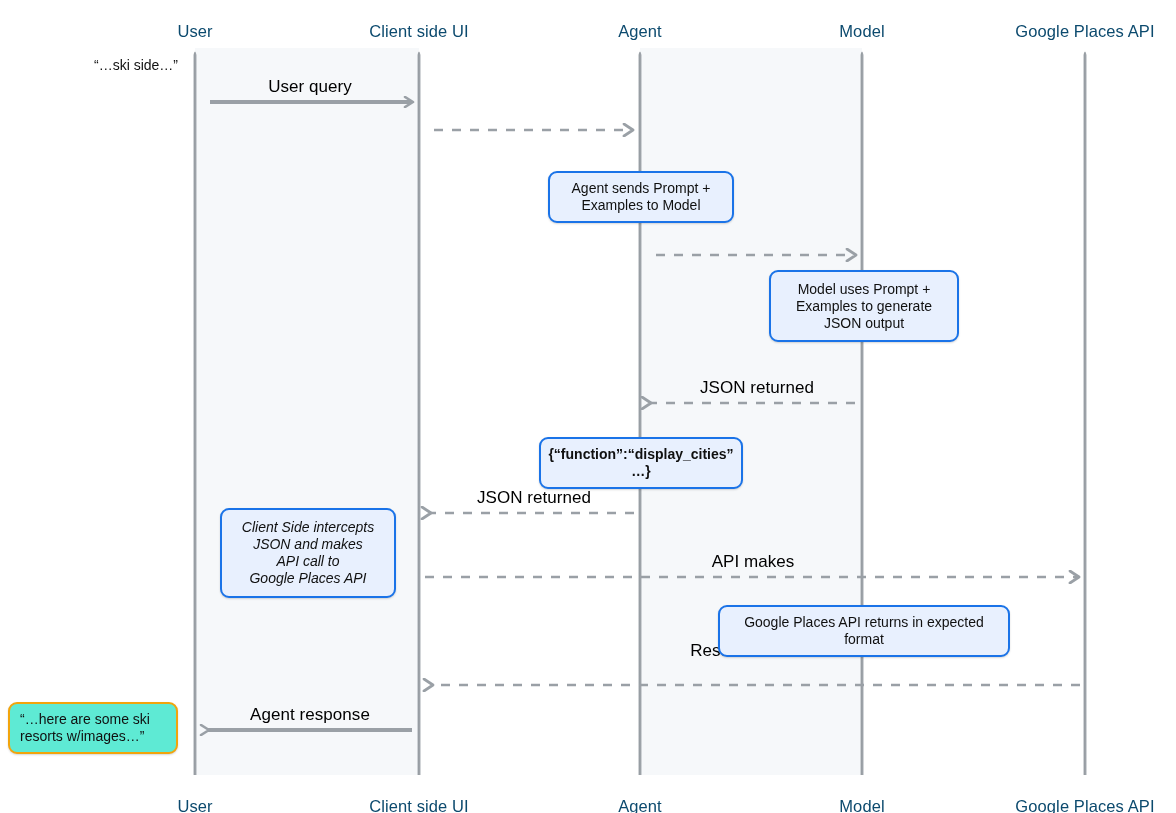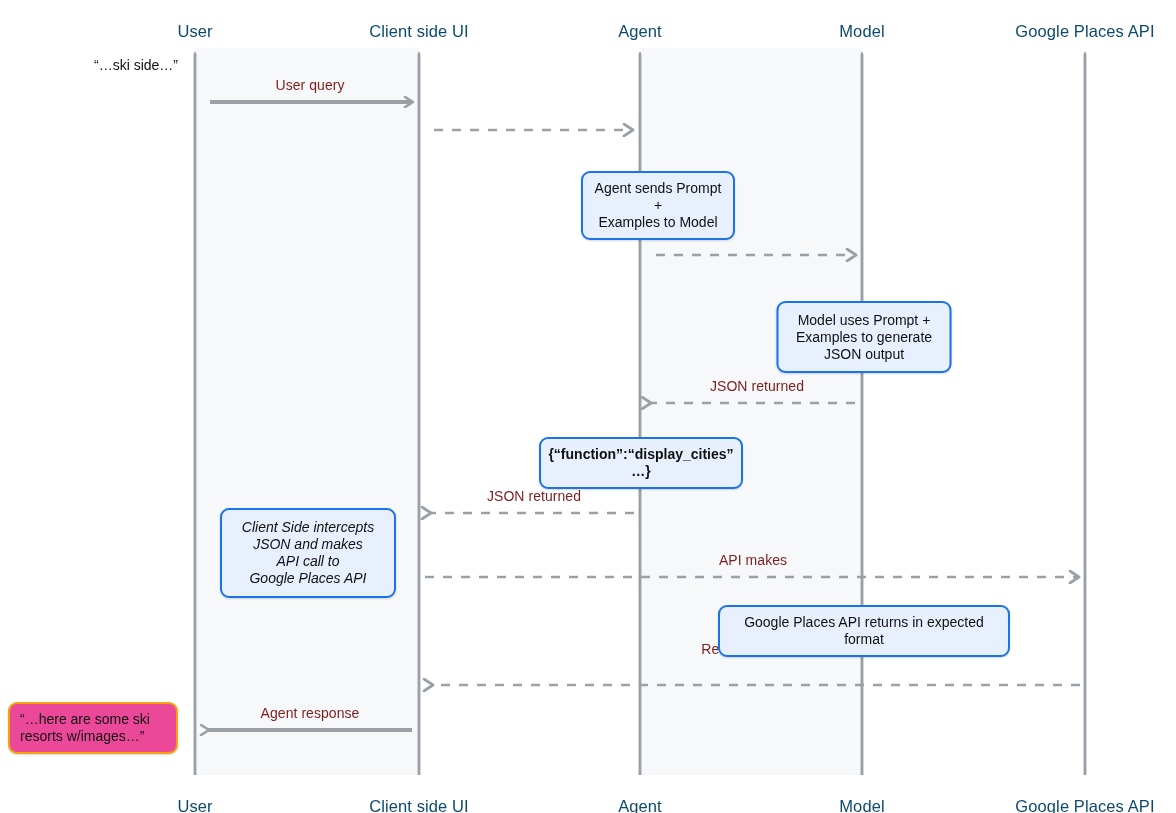--- a/index.html
+++ b/index.html
@@ -24,22 +24,22 @@
     position:absolute;
     font-size:16.5px;
     color:#0c4a6e;
     font-weight:400;
     white-space:nowrap;
     transform:translateX(-50%);
     letter-spacing:0.1px;
   }
   .msg-label{
     position:absolute;
-    font-size:14px;
-    color:#7f1d1d;
+    font-size:17px;
+    color:#000000;
     white-space:nowrap;
     transform:translateX(-50%);
     letter-spacing:0.05px;
   }
   .note{
     position:absolute;
     box-sizing:border-box;
     border-radius:9px;
     text-align:center;
     font-size:14px;
@@ -48,21 +48,21 @@
     padding:7px 10px;
     transform:translateX(-50%);
     white-space:pre-line;
   }
   .note.blue{
     background:#e8f0fe;
     border:2px solid #1a73e8;
     box-shadow:0 1px 2px rgba(0,0,0,0.16);
   }
   .note.yellow{
-    background:#ec4899;
+    background:#5eead4;
     border:2px solid #f2a40c;
     box-shadow:0 1px 2px rgba(0,0,0,0.16);
     text-align:left;
   }
   .plain-quote{
     position:absolute;
     font-size:14px;
     color:#111111;
     white-space:nowrap;
     transform:translateX(-50%);
@@ -133,23 +133,23 @@
     </div>
   <div id="message-labels">
       <div class="msg-label" style="left: 310px; top: 77px;">User query</div>
       <div class="msg-label" style="left: 757px; top: 378px;">JSON returned</div>
       <div class="msg-label" style="left: 534px; top: 488px;">JSON returned</div>
       <div class="msg-label" style="left: 753px; top: 552px;">API makes</div>
       <div class="msg-label" style="left: 753px; top: 641px;">Results returned</div>
       <div class="msg-label" style="left: 310px; top: 705px;">Agent response</div>
     </div>
   <div id="notes-layer">
-      <div class="note blue" style="left: 641px; top: 171px; width: 154px; min-height: 50px; display: flex; align-items: center; justify-content: center; margin-left: 17px;">Agent sends Prompt +
+      <div class="note blue" style="left: 641px; top: 171px; width: 186px; min-height: 50px; display: flex; align-items: center; justify-content: center;">Agent sends Prompt +
 Examples to Model</div>
-      <div class="note blue" style="left: 864px; top: 301px; width: 175px; min-height: 72px; display: flex; align-items: center; justify-content: center;">Model uses Prompt +
+      <div class="note blue" style="left: 864px; top: 270px; width: 190px; min-height: 72px; display: flex; align-items: center; justify-content: center;">Model uses Prompt +
 Examples to generate
 JSON output</div>
       <div class="note blue" style="left: 641px; top: 437px; width: 204px; min-height: 34px; display: flex; align-items: center; justify-content: center; font-weight: bold;">{“function”:“display_cities” …}</div>
       <div class="note blue" style="left: 308px; top: 508px; width: 176px; min-height: 90px; display: flex; align-items: center; justify-content: center; font-style: italic;">Client Side intercepts
 JSON and makes
 API call to
 Google Places API</div>
       <div class="note blue" style="left: 864px; top: 605px; width: 292px; min-height: 34px; display: flex; align-items: center; justify-content: center;">Google Places API returns in expected format</div>
       <div class="note yellow" style="left: 93px; top: 702px; width: 170px; min-height: 52px; display: flex; align-items: center; justify-content: flex-start;">“…here are some ski
 resorts w/images…”</div>

